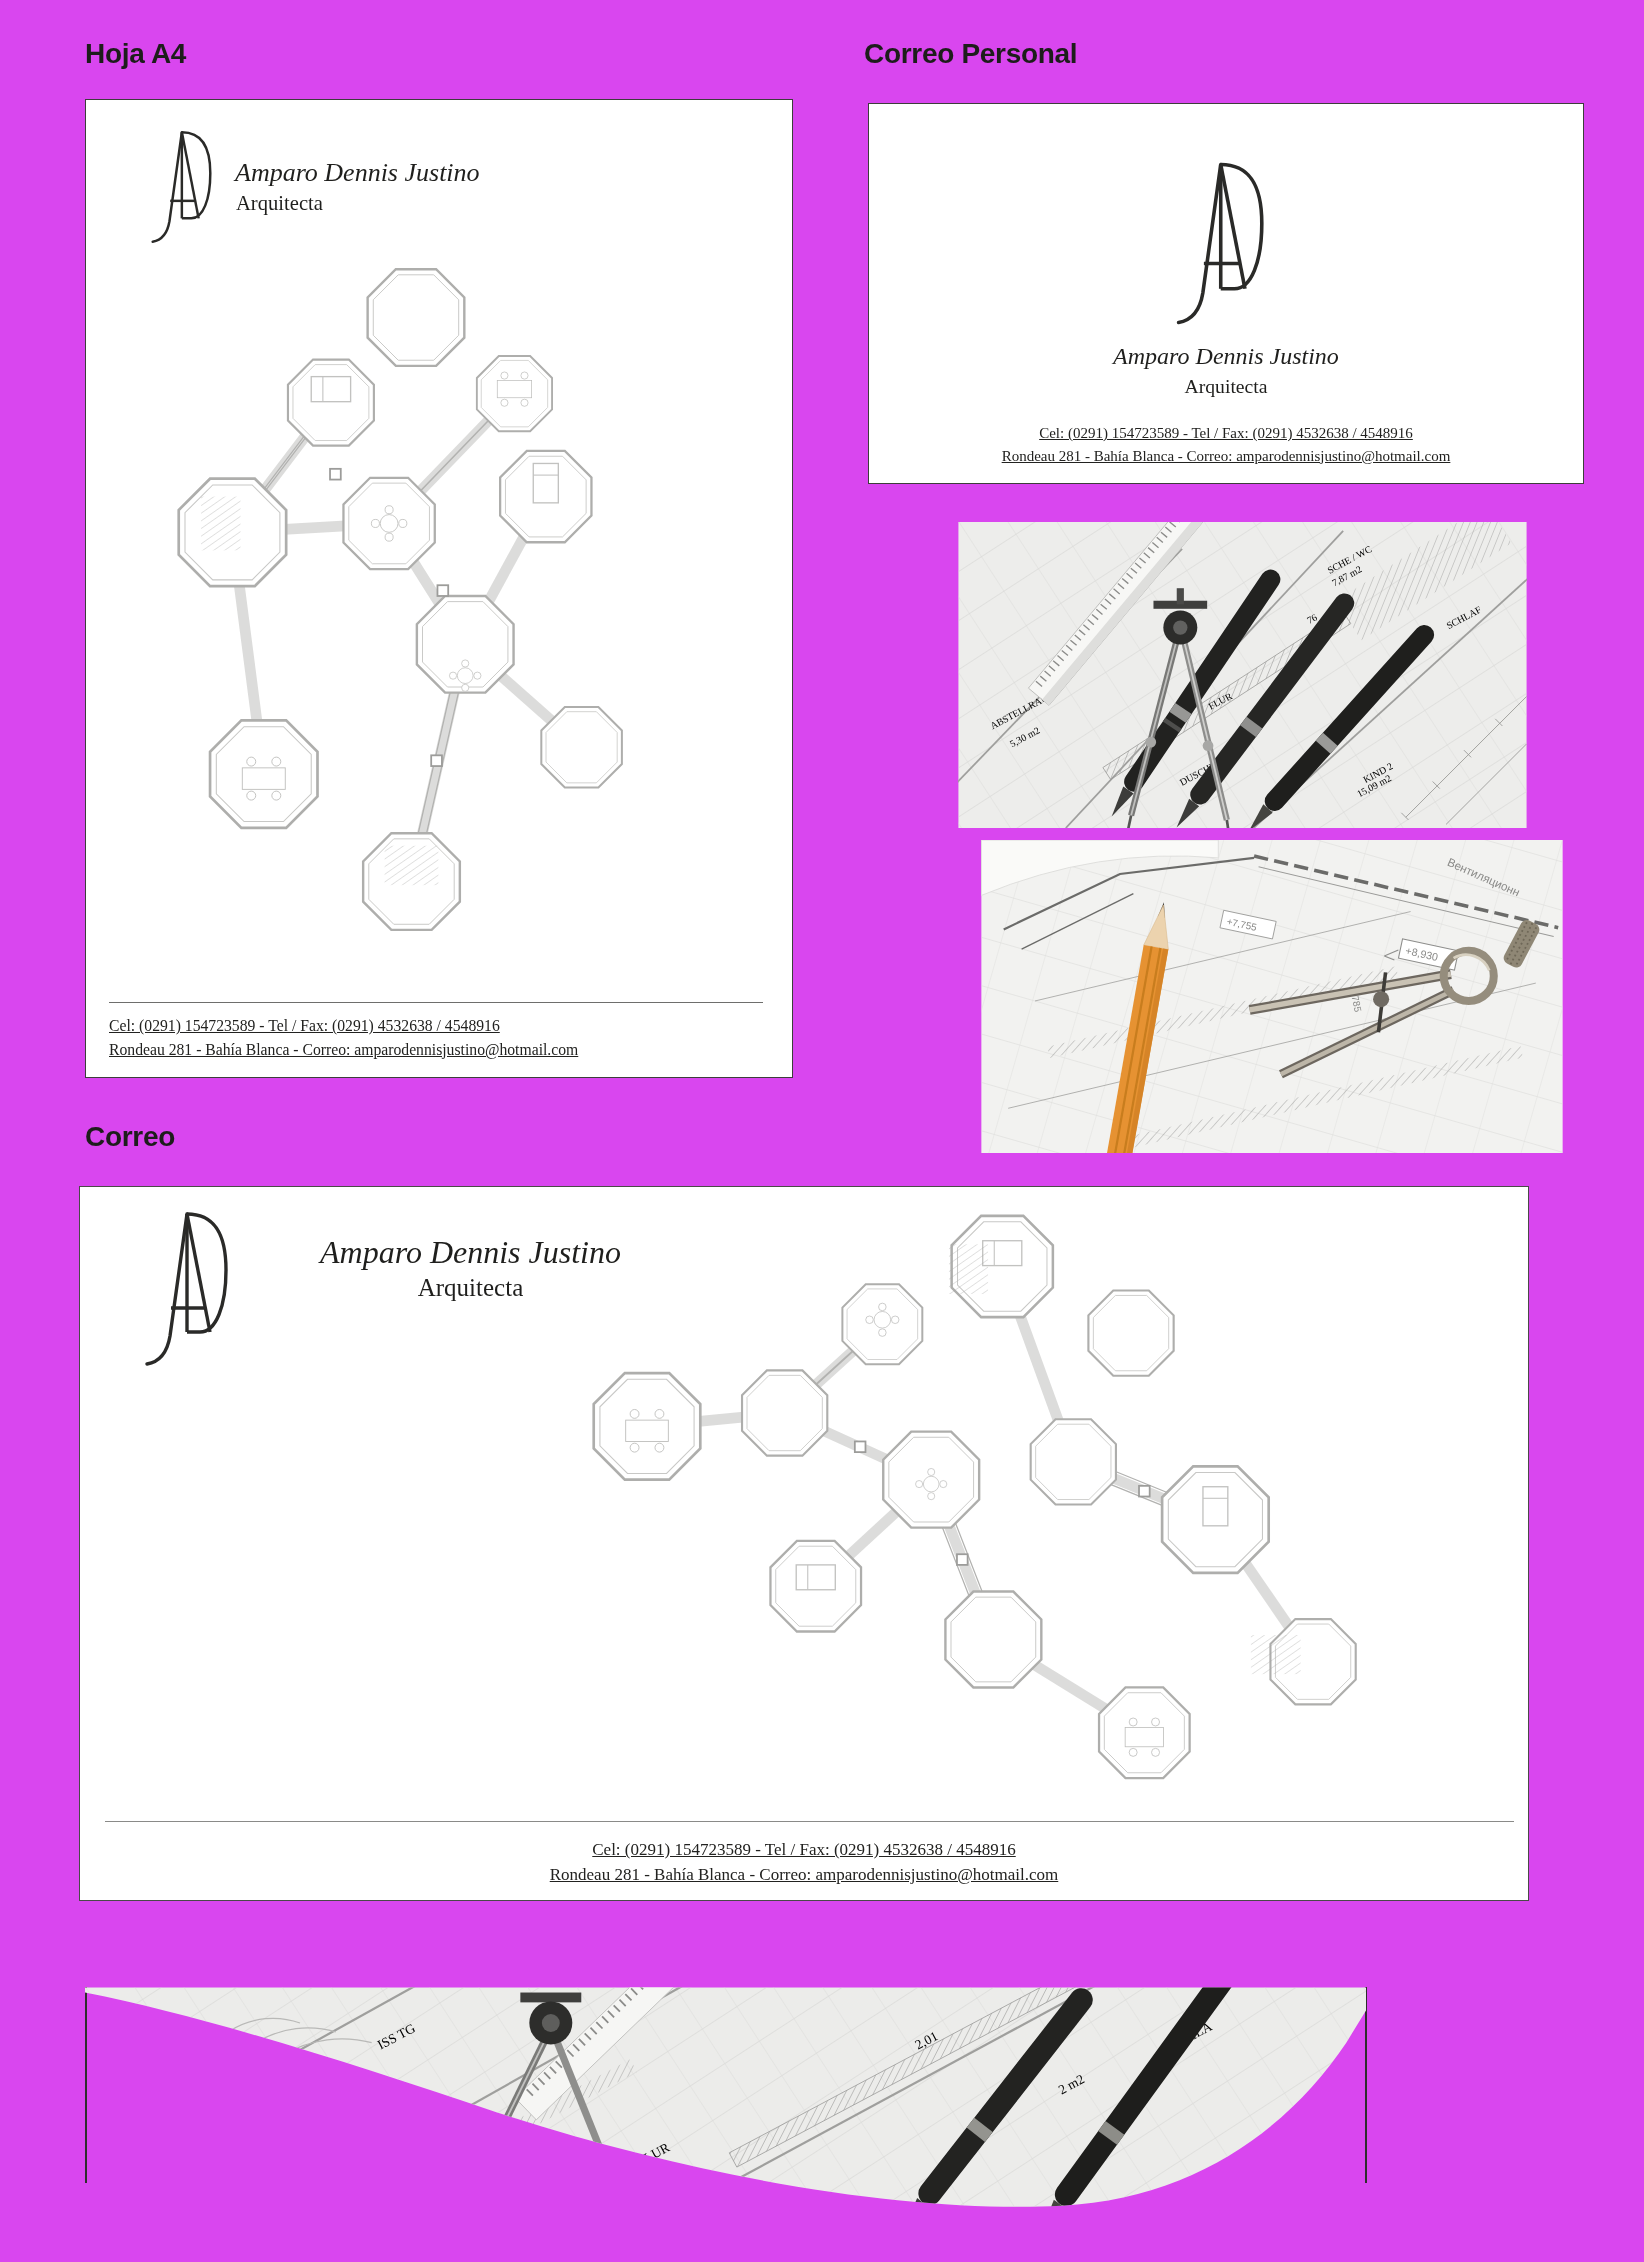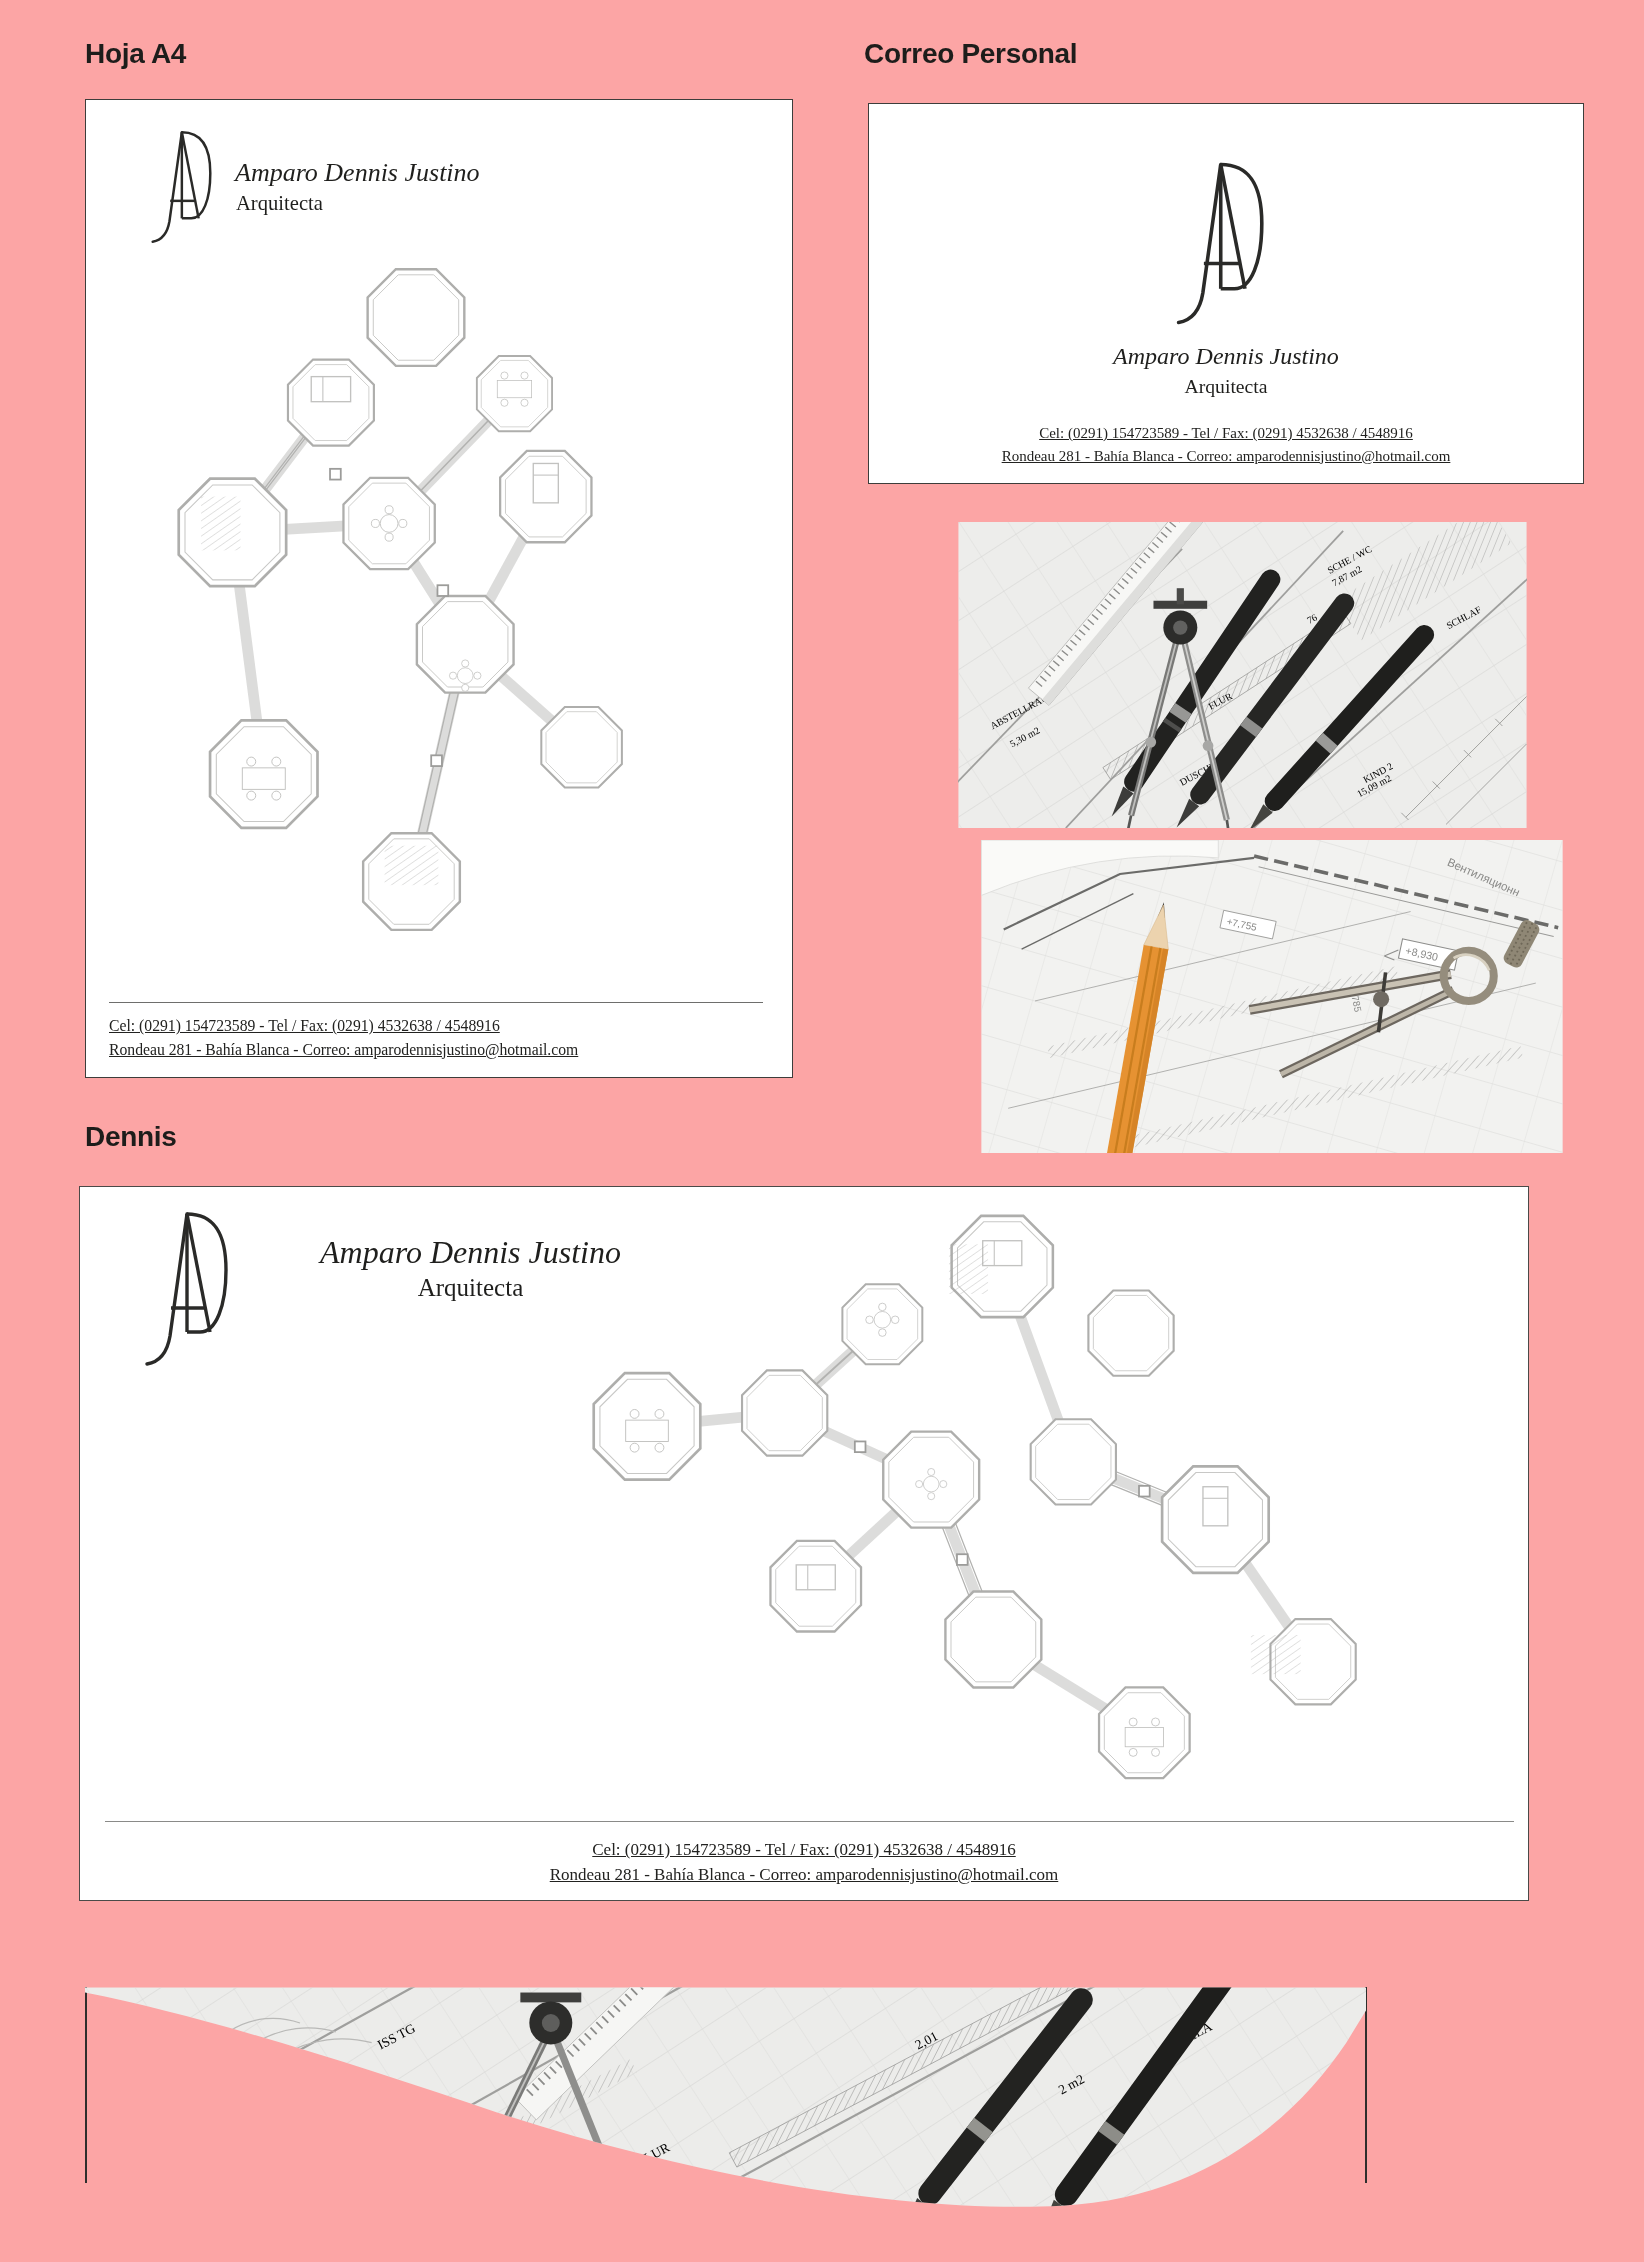--- a/index.html
+++ b/index.html
@@ -1,16 +1,16 @@
 <!DOCTYPE html>
 <html style="font-size:14.3px"><head>
 <meta charset="utf-8">
 <style>
   html,body{margin:0;padding:0;background:#ffffff;}
-  .canvas{position:relative;width:1644px;height:2262px;background:#fca5a5;overflow:hidden;
+  .canvas{position:relative;width:1644px;height:2262px;background:#d946ef;overflow:hidden;
           font-family:"Liberation Serif", serif;color:#1f1f1d;}
   .heading{position:absolute;font-family:"Liberation Sans", sans-serif;font-weight:700;
            font-size:28px;color:#1d1d1b;letter-spacing:-0.3px;}
   .sheet{position:absolute;background:#ffffff;border:1.8px solid #3d3d3b;box-sizing:border-box;}
   .sheet-a4{left:85px;top:99px;width:708px;height:979px;}
   .sheet-card{left:868px;top:103px;width:716px;height:381px;}
   .sheet-env{left:79px;top:1186px;width:1450px;height:715px;border-width:0.9px;border-color:#4a4a48;}
   .mono{position:absolute;color:#2a2a28;}
   .mono-a4{left:149px;top:125px;width:73px;height:124px;}
   .mono-card{left:1173px;top:154px;width:106px;height:179px;}
@@ -280,21 +280,21 @@
         <g transform="translate(604,116) rotate(28)">
           <rect x="-11" y="-27" width="22" height="54" rx="7" fill="#8f8775"></rect>
           <line x1="-6" y1="-24" x2="-6" y2="24" stroke="#6e6757" stroke-width="2" stroke-dasharray="2 3"></line>
           <line x1="0" y1="-26" x2="0" y2="26" stroke="#6e6757" stroke-width="2" stroke-dasharray="2 3"></line>
           <line x1="6" y1="-24" x2="6" y2="24" stroke="#6e6757" stroke-width="2" stroke-dasharray="2 3"></line>
         </g>
       </g>
     </svg>
   </figure>
 
-  <div class="heading" style="left:85px;top:1121px;">Dennis</div>
+  <div class="heading" style="left:85px;top:1121px;">Correo</div>
 
   <section class="sheet sheet-env"></section>
   <svg class="mono mono-env" viewBox="0 0 100 170">
       <use href="#adm"></use>
     </svg>
   <div class="nameblock-env">
     <div class="name-env">Amparo Dennis Justino</div>
     <div class="title-env">Arquitecta</div>
   </div>
 

